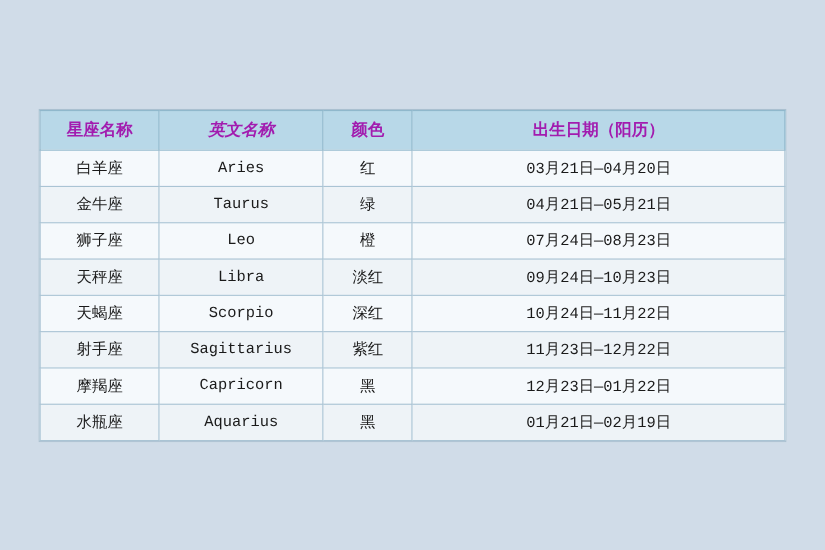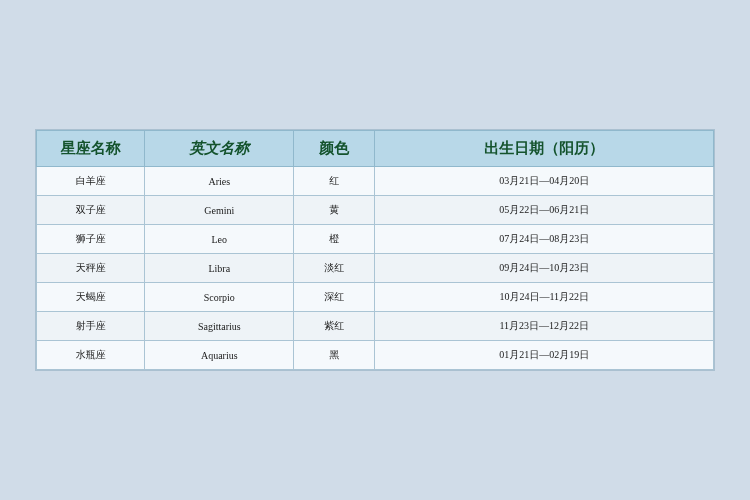--- a/index.html
+++ b/index.html
@@ -29,30 +29,31 @@
       border-collapse: collapse;
     }
 
     thead tr th {
       background-color: #b8d8e8;
       border: 1px solid #90b8cc;
       padding: 8px 12px;
       text-align: center;
       font-size: 15px;
       font-weight: bold;
-      color: #14532d;
+      color: #a21caf;
     }
 
     tbody tr td {
       border: 1px solid #aac4d4;
       padding: 7px 12px;
       text-align: center;
-      font-size: 10px;
+      font-size: 14px;
       color: #1a1a1a;
       background-color: #f5f9fc;
+      font-family: Liberation Mono, monospace;
     }
 
     tbody tr:nth-child(even) td {
       background-color: #eef3f7;
     }
 
     .col-zh { width: 16%; }
     .col-en { width: 22%; font-style: italic; }
     .col-color { width: 12%; }
     .col-date { width: 50%; }
@@ -71,24 +72,24 @@
       </tr>
     </thead>
     <tbody id="table-body">
     <tr>
           <td>白羊座</td>
           <td>Aries</td>
           <td>红</td>
           <td>03月21日—04月20日</td>
         </tr>
         <tr>
-          <td>双子座</td>
-          <td>Gemini</td>
-          <td>黄</td>
-          <td>05月22日—06月21日</td>
+          <td>金牛座</td>
+          <td>Taurus</td>
+          <td>绿</td>
+          <td>04月21日—05月21日</td>
         </tr>
         <tr>
           <td>狮子座</td>
           <td>Leo</td>
           <td>橙</td>
           <td>07月24日—08月23日</td>
         </tr>
         <tr>
           <td>天秤座</td>
           <td>Libra</td>
@@ -101,20 +102,26 @@
           <td>深红</td>
           <td>10月24日—11月22日</td>
         </tr>
         <tr>
           <td>射手座</td>
           <td>Sagittarius</td>
           <td>紫红</td>
           <td>11月23日—12月22日</td>
         </tr>
         <tr>
+          <td>摩羯座</td>
+          <td>Capricorn</td>
+          <td>黑</td>
+          <td>12月23日—01月22日</td>
+        </tr>
+        <tr>
           <td>水瓶座</td>
           <td>Aquarius</td>
           <td>黑</td>
           <td>01月21日—02月19日</td>
         </tr>
       </tbody>
   </table>
 </div>
 
 </body></html>

